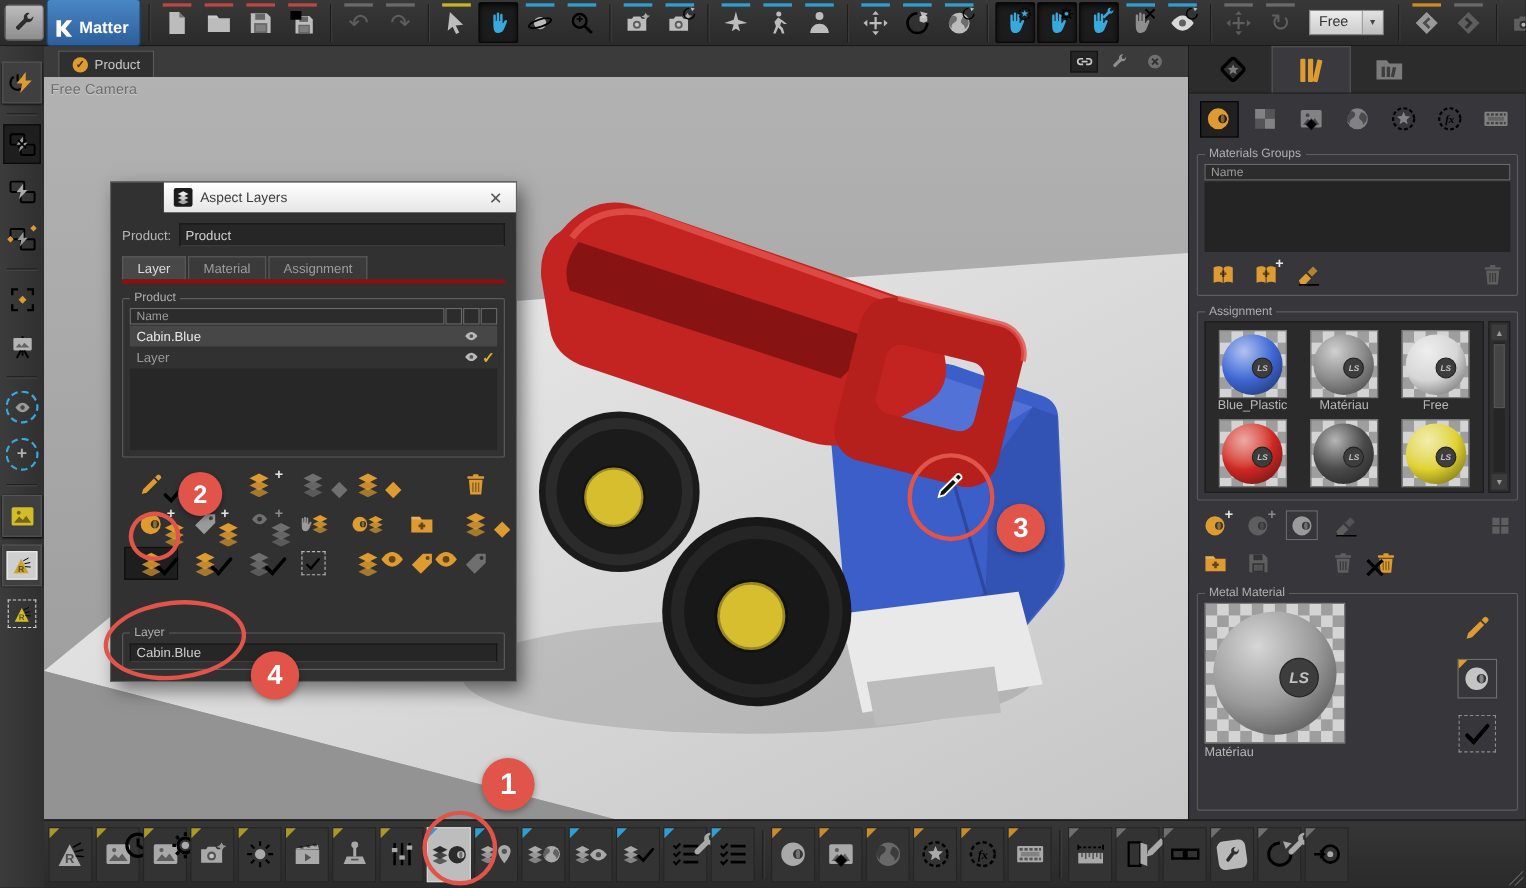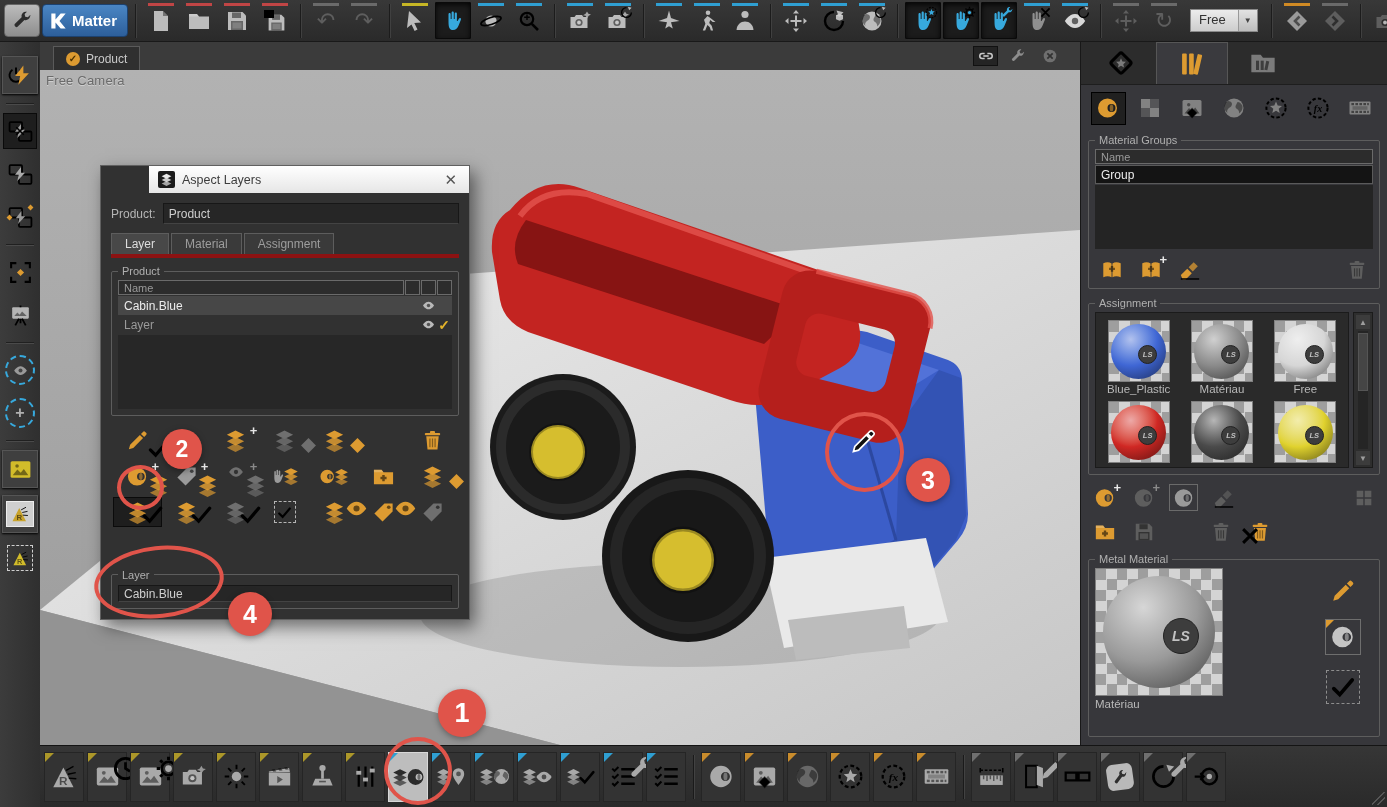--- a/index.html
+++ b/index.html
@@ -6,21 +6,21 @@
   #app{position:relative;width:1387px;height:807px;overflow:hidden;background:#2b2b2b;user-select:none;}
   svg{display:block}
 
   
   .topbar{position:absolute;left:0;top:0;width:1387px;height:42px;background:linear-gradient(#383838,#2a2a2a);
     border-bottom:1px solid #191919;display:flex;align-items:center;gap:2px;padding:0 4px;box-sizing:border-box;}
   .vsep{width:1px;height:34px;background:#1c1c1c;box-shadow:1px 0 0 #404040;margin:0 5px;flex:none;}
   .wrenchbtn{width:34px;height:31px;background:linear-gradient(#bcbcbc,#8d8d8d);border:1px solid #666;border-radius:4px;
     display:flex;align-items:center;justify-content:center;flex:none;}
   .wrenchbtn svg{width:21px;height:21px;fill:#2d2d2d;}
-  .brand{height:31px;padding:0 10px 0 5px;background:linear-gradient(#4a86c4,#2d5f9b);border:1px solid #1c4271;border-radius:4px;
+  .brand{height:31px;padding:10px 10px 0 5px;background:linear-gradient(#4a86c4,#2d5f9b);border:1px solid #1c4271;border-radius:4px;
     display:flex;align-items:center;gap:4px;flex:none;}
   .brand svg{width:20px;height:20px;fill:#fff;}
   .brand span{color:#fff;font-weight:bold;font-size:15px;}
   .tbtn{width:36px;height:37px;position:relative;display:flex;align-items:center;justify-content:center;border-radius:2px;flex:none;}
   .tbtn::before{content:"";position:absolute;top:1px;left:5px;right:5px;height:3px;background:transparent;}
   .b-r::before{background:#c04545}.b-g::before{background:#6a6a6a}.b-y::before{background:#c6b625}.b-b::before{background:#2f9fd2}.b-o::before{background:#d08a24}
   .tbtn svg{width:24px;height:24px;fill:#bcbcbc;}
   .tbtn.dim svg{fill:#5e5e5e}
   .tbtn.blue svg{fill:var(--accent-blue)}
   .tbtn.pressed{background:#1c1c1c;box-shadow:inset 0 0 0 1px #0a0a0a, inset 0 2px 6px #000;}
@@ -1124,23 +1124,22 @@
           </svg>
         </div>
       <div class="ricon">
           <svg>
             <use href="#s-film"></use>
           </svg>
         </div>
     </div>
 
     <fieldset class="grp" style="margin-top:6px">
-      <legend>Material Groups</legend>
+      <legend>Materials Groups</legend>
       <div class="hcell">Name</div>
-      <div class="mgrow">Group</div>
       <div class="mgempty"></div>
       <div class="btnrow">
         <div class="fb">
             <svg>
               <use href="#s-bookplus"></use>
             </svg>
           </div>
         <div class="fb">
             <svg>
               <use href="#s-bookplus"></use>

